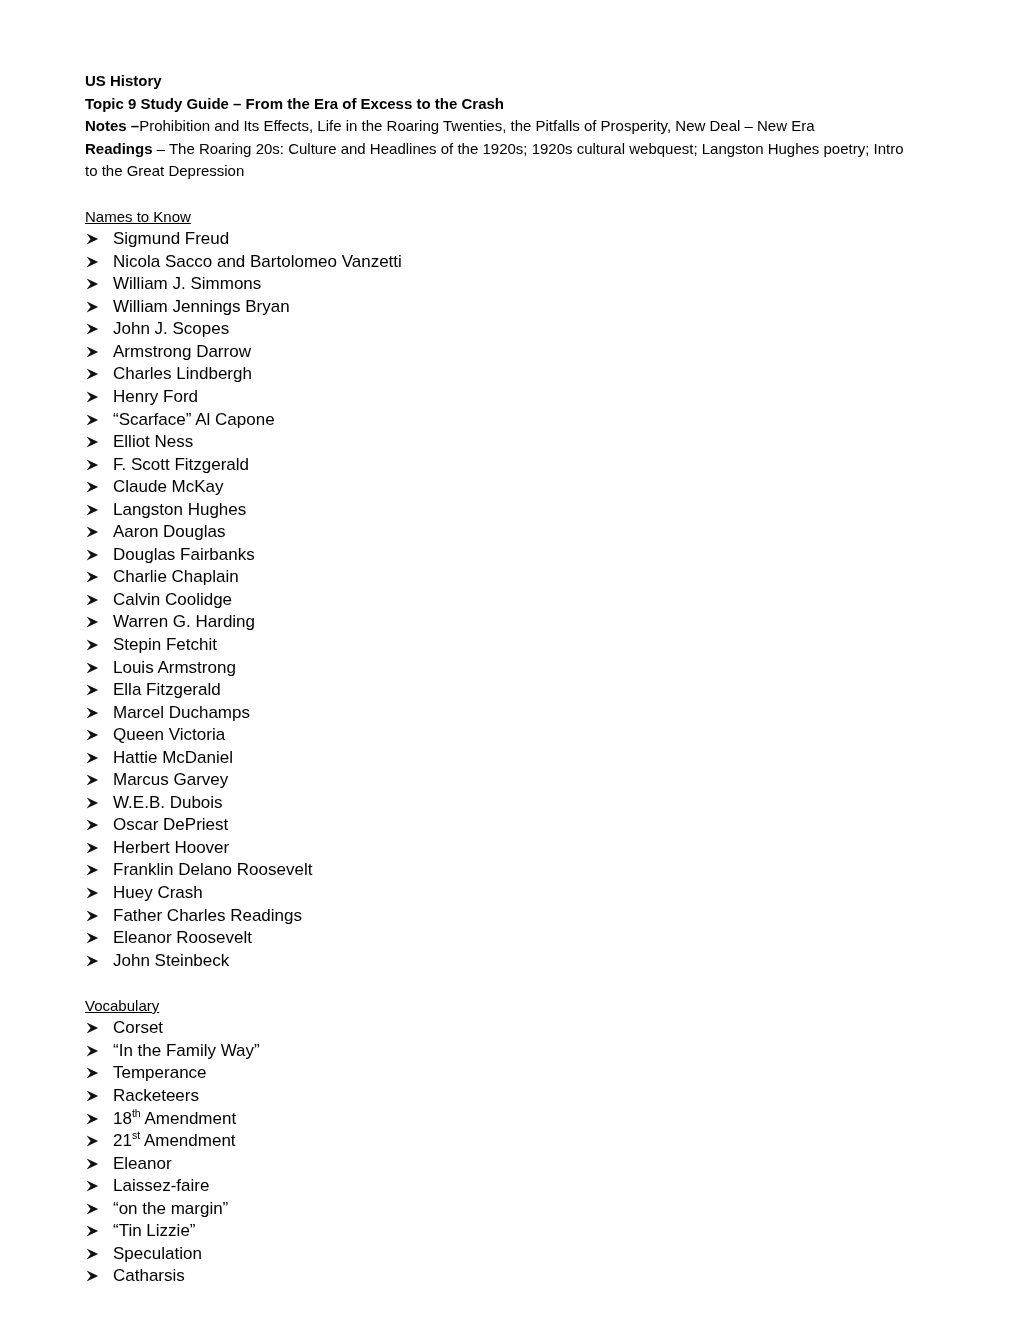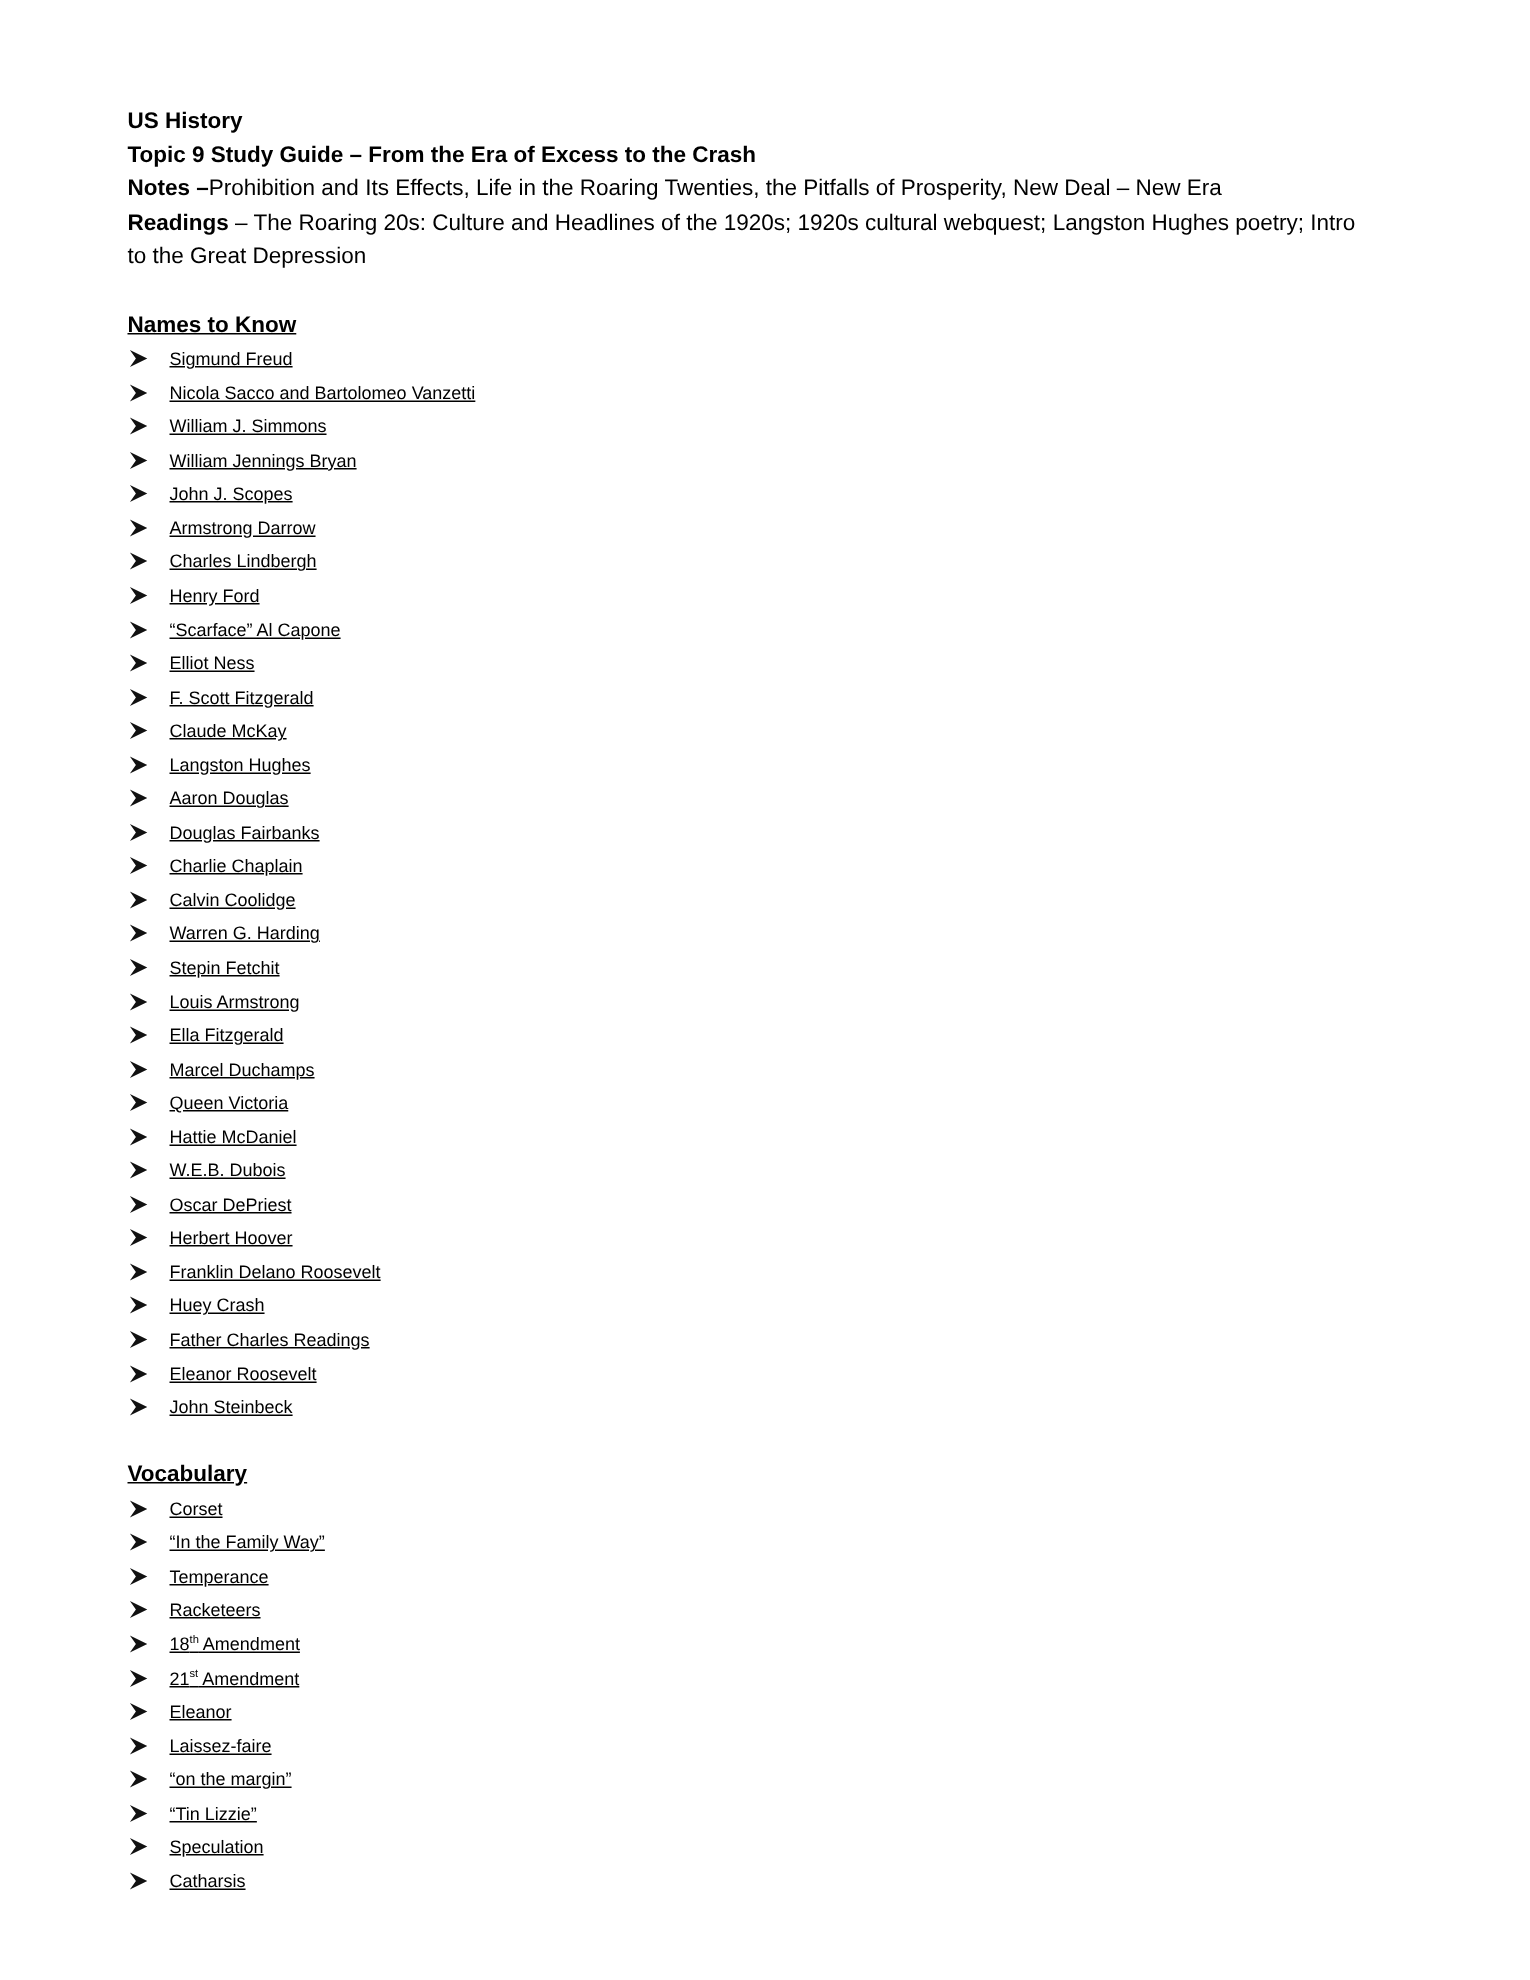--- a/index.html
+++ b/index.html
@@ -52,41 +52,40 @@
     display: block;
     height: 22.6px;
   }
 
   .section {
     margin: 0;
   }
   .section-title {
     font-size: 15px;
     line-height: 22.6px;
-    font-weight: bold;
+    font-weight: normal;
     text-decoration: underline;
     display: inline-block;
     margin: 0;
   }
   .section-title-wrap {
     line-height: 22.6px;
   }
 
   ul.bullets {
     list-style: none;
     margin: 0;
     padding: 0;
   }
   ul.bullets > li {
     position: relative;
-    font-size: 12px;
+    font-size: 17px;
     line-height: 22.55px;
     padding-left: 28px;
     white-space: nowrap;
-    text-decoration: underline;
   }
   ul.bullets > li .marker {
     position: absolute;
     left: 1px;
     top: 0;
     width: 18px;
     font-size: 15px;
     line-height: 22.55px;
     font-family: "DejaVu Sans", sans-serif;
     color: #0d0d0d;
@@ -241,20 +240,25 @@
           </span><span class="txt">Queen Victoria</span></li>
         <li><span class="marker">
             <svg width="13" height="12" viewBox="0 0 13 12" aria-hidden="true">
               <path d="M0.6 0.4 L12.2 6.0 L0.6 11.6 L4.6 6.0 Z" fill="#111111"></path>
             </svg>
           </span><span class="txt">Hattie McDaniel</span></li>
         <li><span class="marker">
             <svg width="13" height="12" viewBox="0 0 13 12" aria-hidden="true">
               <path d="M0.6 0.4 L12.2 6.0 L0.6 11.6 L4.6 6.0 Z" fill="#111111"></path>
             </svg>
+          </span><span class="txt">Marcus Garvey</span></li>
+        <li><span class="marker">
+            <svg width="13" height="12" viewBox="0 0 13 12" aria-hidden="true">
+              <path d="M0.6 0.4 L12.2 6.0 L0.6 11.6 L4.6 6.0 Z" fill="#111111"></path>
+            </svg>
           </span><span class="txt">W.E.B. Dubois</span></li>
         <li><span class="marker">
             <svg width="13" height="12" viewBox="0 0 13 12" aria-hidden="true">
               <path d="M0.6 0.4 L12.2 6.0 L0.6 11.6 L4.6 6.0 Z" fill="#111111"></path>
             </svg>
           </span><span class="txt">Oscar DePriest</span></li>
         <li><span class="marker">
             <svg width="13" height="12" viewBox="0 0 13 12" aria-hidden="true">
               <path d="M0.6 0.4 L12.2 6.0 L0.6 11.6 L4.6 6.0 Z" fill="#111111"></path>
             </svg>

